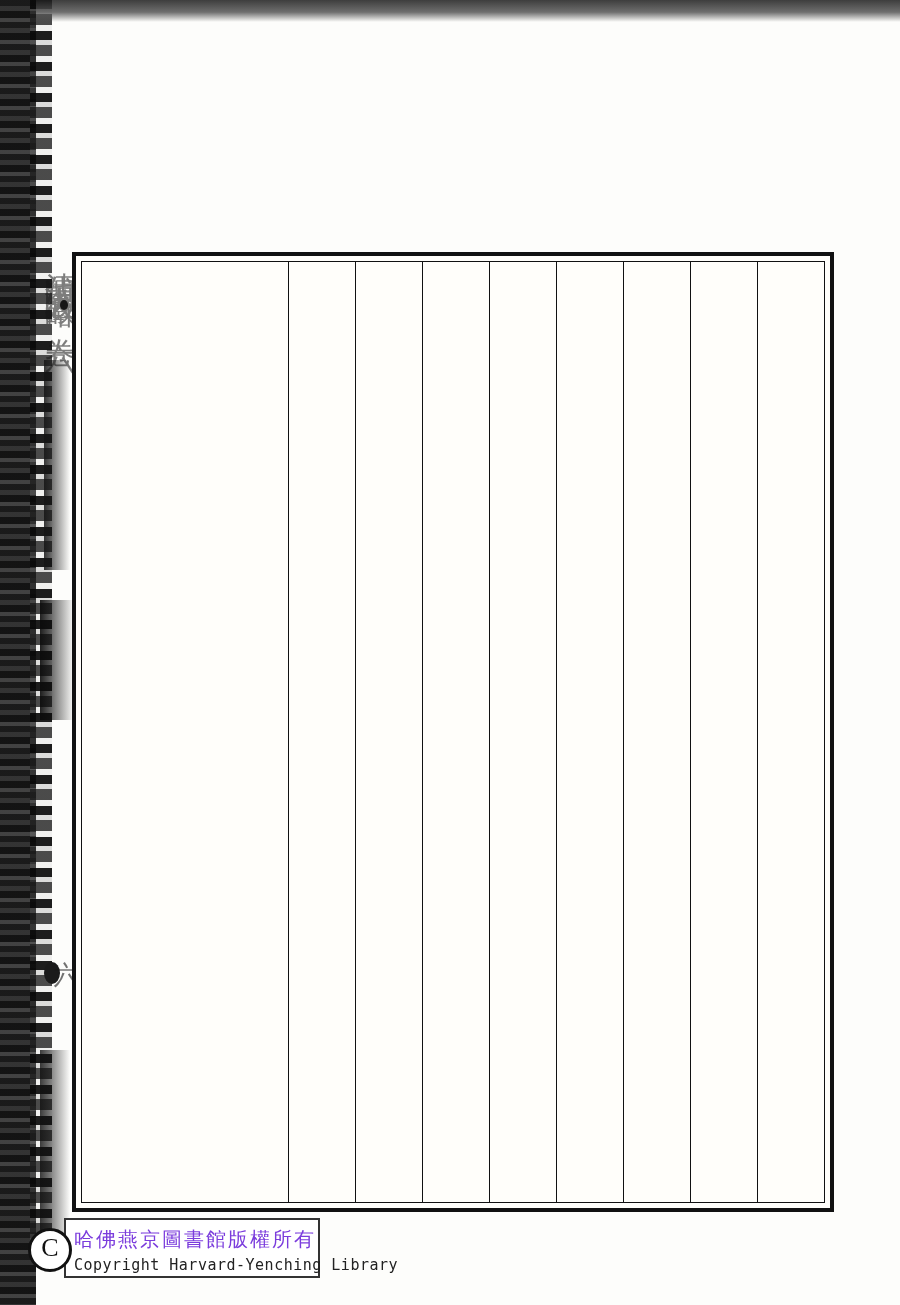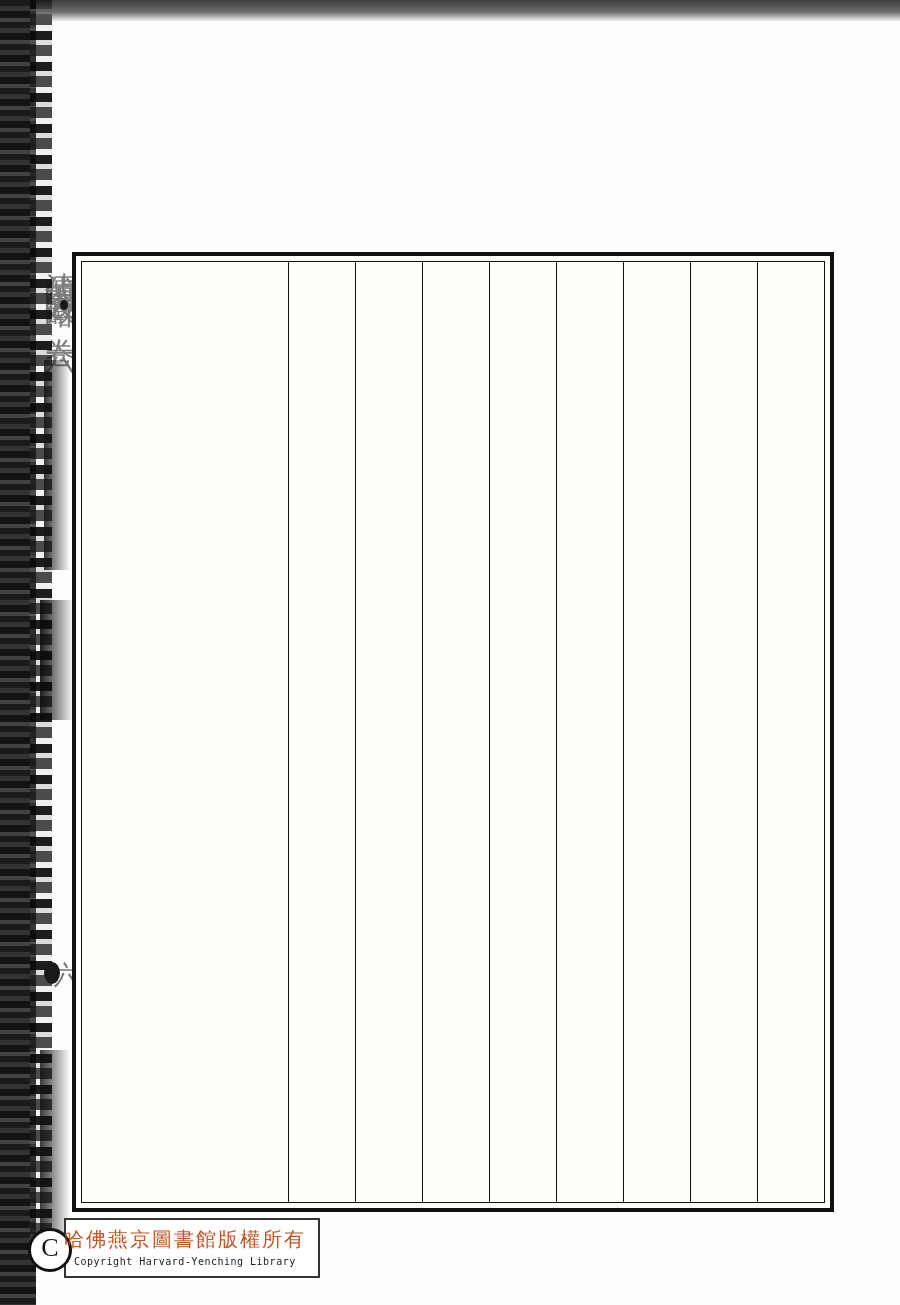--- a/index.html
+++ b/index.html
@@ -180,34 +180,34 @@
     border-radius: 50%;
     font-family: "Liberation Serif", serif;
     font-size: 26px;
     line-height: 34px;
     text-align: center;
     color: #111;
     background: #fff;
   }
   .stamp-cn {
     position: absolute;
-    left: 64px;
+    left: 74px;
     top: 1226px;
     font-size: 20px;
     letter-spacing: 2px;
-    color: #c2410c;
+    color: #6d28d9;
     white-space: nowrap;
     opacity: .9;
   }
   .stamp-en {
     position: absolute;
     left: 74px;
     top: 1256px;
     font-family: "DejaVu Sans Mono", monospace;
-    font-size: 10px;
+    font-size: 15px;
     letter-spacing: .5px;
     color: #222;
     white-space: nowrap;
   }
 </style>
 </head>
 <body>
 
 <div id="page">
 

